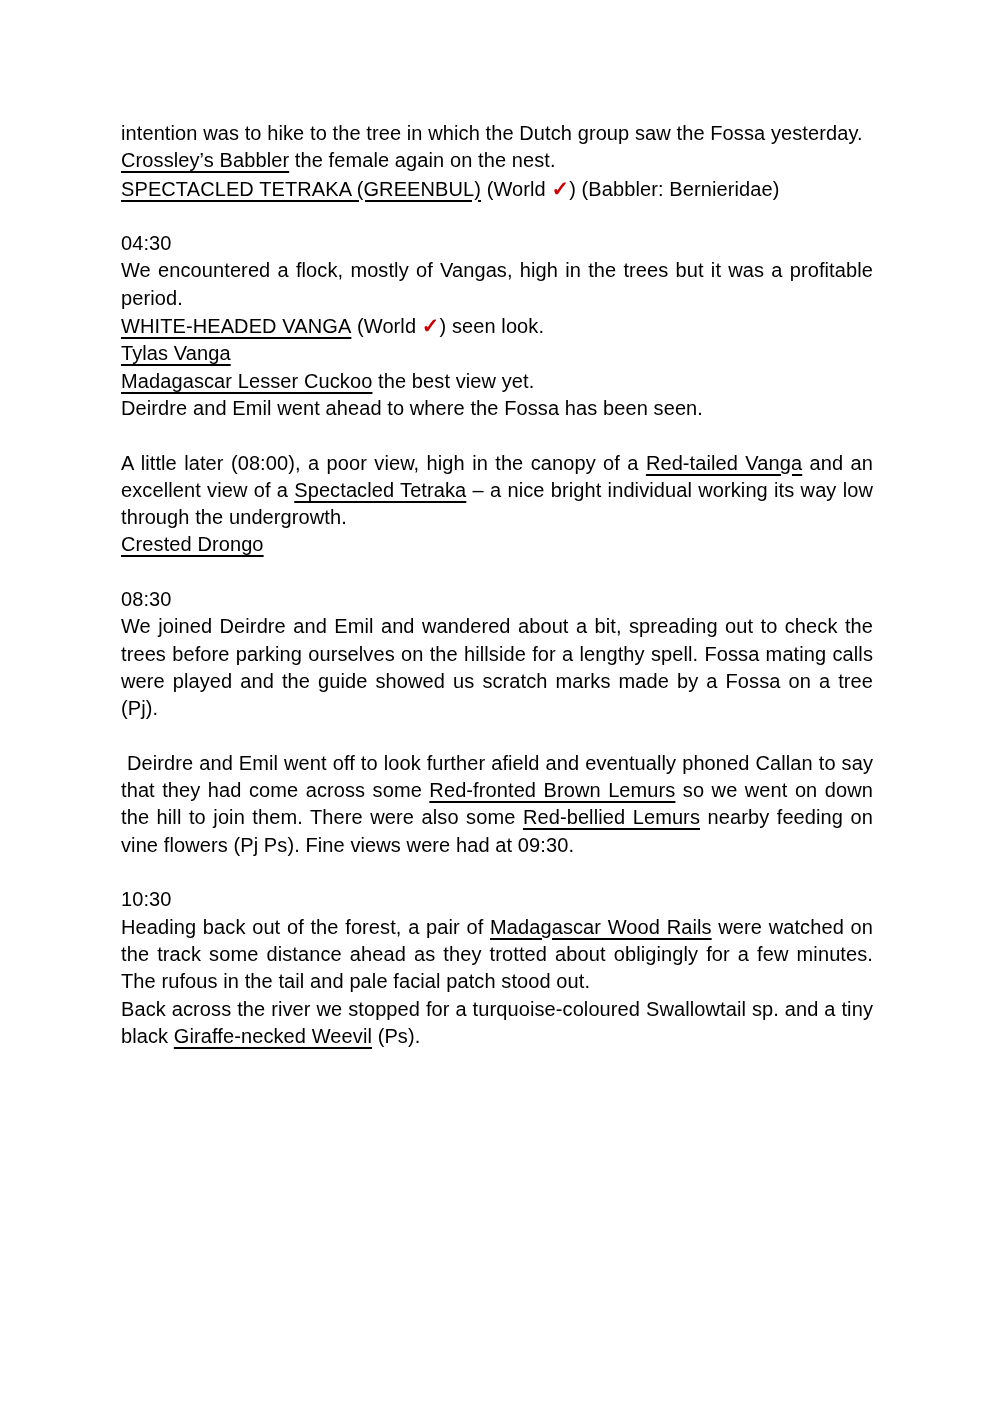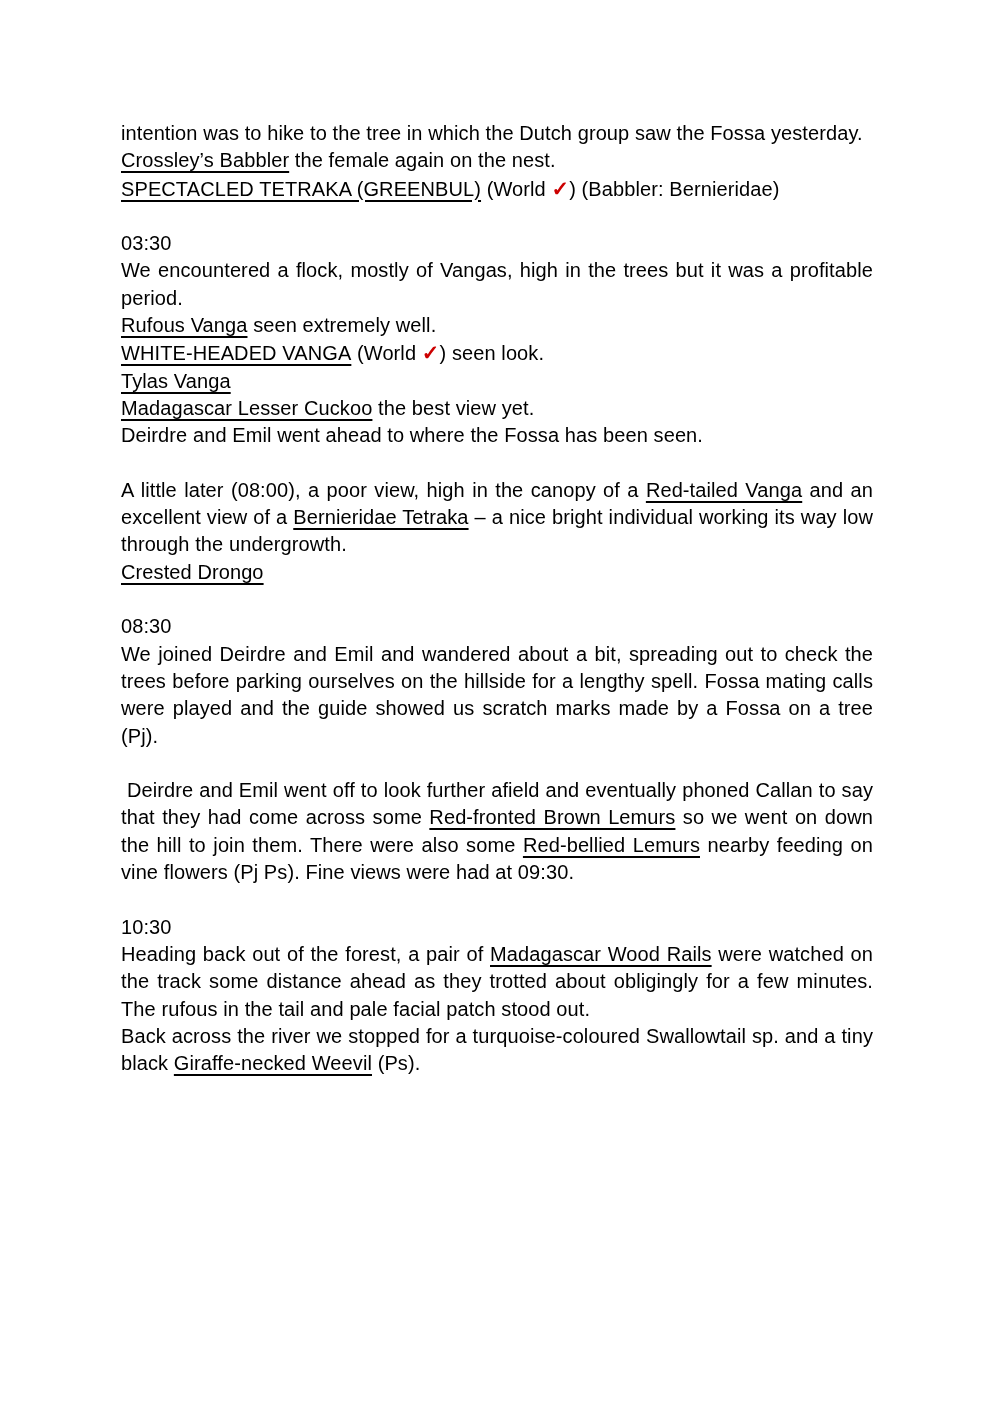--- a/index.html
+++ b/index.html
@@ -52,29 +52,28 @@
 </style>
 </head>
 <body style="background: rgb(255, 255, 255); color: rgb(0, 0, 0);">
 
 <div class="sheet">
   <div class="content">
       <div class="para justify"><span class="plain">intention was to hike to the tree in which the Dutch group saw the Fossa yesterday.</span></div>
       <div class="para"><span class="u">Crossley’s Babbler</span><span class="plain">&nbsp;the female again on the nest.</span></div>
       <div class="para"><span class="u">SPECTACLED TETRAKA (GREENBUL)</span><span class="plain">&nbsp;(World </span><span class="check" style="color: rgb(204, 0, 0);">✓</span><span class="plain">) (Babbler: Bernieridae)</span></div>
       <div class="para blank"></div>
-      <div class="para"><span class="plain">03:30</span></div>
+      <div class="para"><span class="plain">04:30</span></div>
       <div class="para justify"><span class="plain">We encountered a flock, mostly of Vangas, high in the trees but it was a profitable period.</span></div>
-      <div class="para"><span class="u">Rufous Vanga</span><span class="plain">&nbsp;seen extremely well.</span></div>
       <div class="para"><span class="u">WHITE-HEADED VANGA</span><span class="plain">&nbsp;(World </span><span class="check" style="color: rgb(204, 0, 0);">✓</span><span class="plain">) seen look.</span></div>
       <div class="para"><span class="u">Tylas Vanga</span></div>
       <div class="para"><span class="u">Madagascar Lesser Cuckoo</span><span class="plain">&nbsp;the best view yet.</span></div>
       <div class="para"><span class="plain">Deirdre and Emil went ahead to where the Fossa has been seen.</span></div>
       <div class="para blank"></div>
-      <div class="para justify"><span class="plain">A little later (08:00), a poor view, high in the canopy of a </span><span class="u">Red-tailed Vanga</span><span class="plain">&nbsp;and an excellent view of a </span><span class="u">Bernieridae Tetraka</span><span class="plain">&nbsp;– a nice bright individual working its way low through the undergrowth.</span></div>
+      <div class="para justify"><span class="plain">A little later (08:00), a poor view, high in the canopy of a </span><span class="u">Red-tailed Vanga</span><span class="plain">&nbsp;and an excellent view of a </span><span class="u">Spectacled Tetraka</span><span class="plain">&nbsp;– a nice bright individual working its way low through the undergrowth.</span></div>
       <div class="para"><span class="u">Crested Drongo</span></div>
       <div class="para blank"></div>
       <div class="para"><span class="plain">08:30</span></div>
       <div class="para justify"><span class="plain">We joined Deirdre and Emil and wandered about a bit, spreading out to check the trees before parking ourselves on the hillside for a lengthy spell. Fossa mating calls were played and the guide showed us scratch marks made by a Fossa on a tree (Pj).</span></div>
       <div class="para blank"></div>
       <div class="para justify"><span class="plain">&nbsp;Deirdre and Emil went off to look further afield and eventually phoned Callan to say that they had come across some </span><span class="u">Red-fronted Brown Lemurs</span><span class="plain">&nbsp;so we went on down the hill to join them. There were also some </span><span class="u">Red-bellied Lemurs</span><span class="plain">&nbsp;nearby feeding on vine flowers (Pj Ps). Fine views were had at 09:30.</span></div>
       <div class="para blank"></div>
       <div class="para"><span class="plain">10:30</span></div>
       <div class="para justify"><span class="plain">Heading back out of the forest, a pair of </span><span class="u">Madagascar Wood Rails</span><span class="plain">&nbsp;were watched on the track some distance ahead as they trotted about obligingly for a few minutes. The rufous in the tail and pale facial patch stood out.</span></div>
       <div class="para justify"><span class="plain">Back across the river we stopped for a turquoise-coloured Swallowtail sp. and a tiny black </span><span class="u">Giraffe-necked Weevil</span><span class="plain">&nbsp;(Ps).</span></div>

